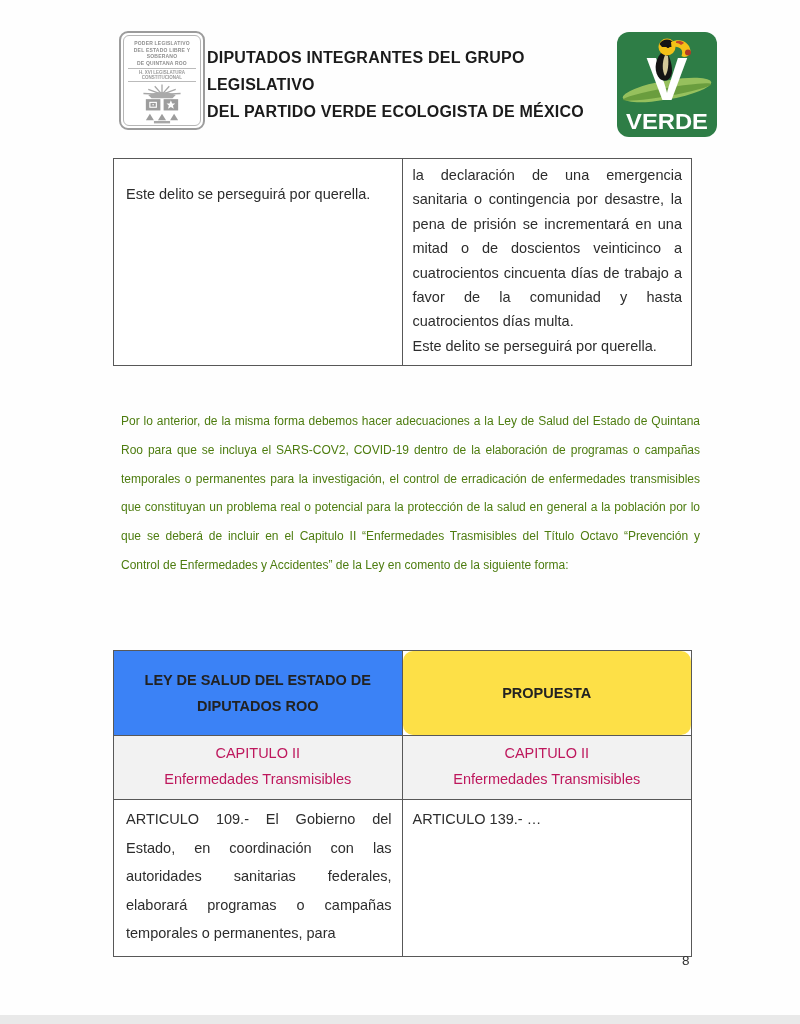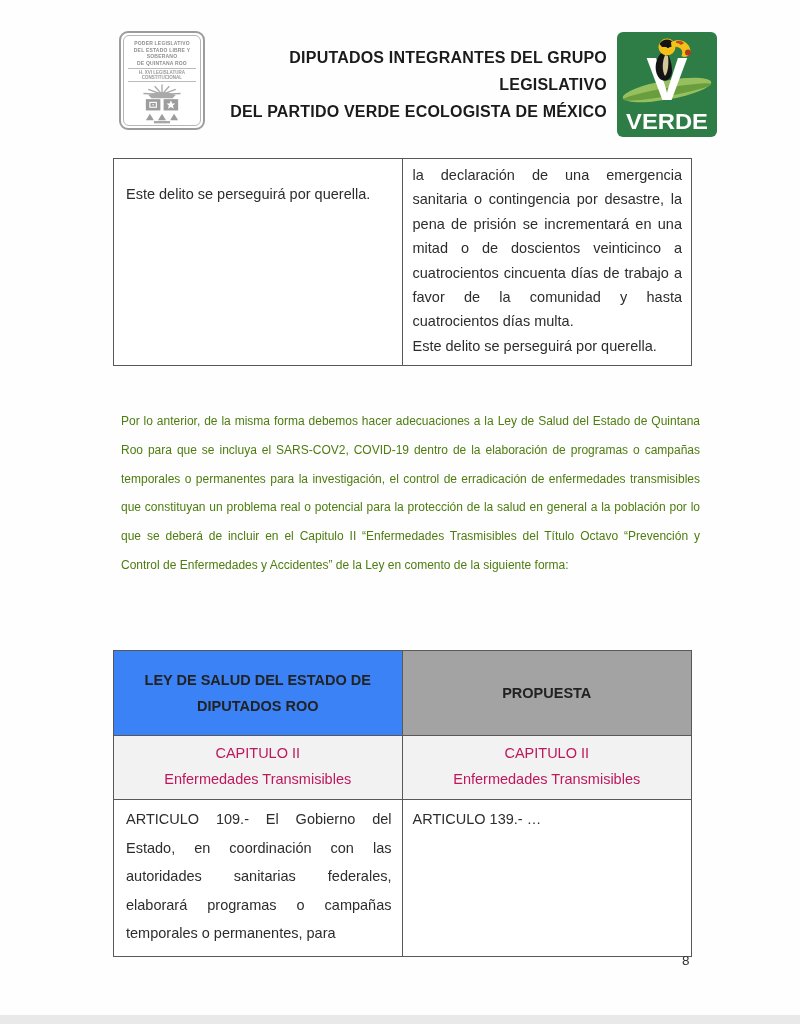--- a/index.html
+++ b/index.html
@@ -22,27 +22,27 @@
     margin-top:4px; text-align:center; font-size:5px; font-weight:bold;
     color:#8f8f8f; line-height:6.5px; letter-spacing:.2px;
   }
   .crest-strip {
     margin-top:2px; width:90%; border-top:1px solid #bbb; border-bottom:1px solid #bbb;
     font-size:4.5px; font-weight:bold; color:#9a9a9a; text-align:center; padding:1px 0;
   }
   .crest-art { margin-top:1px; width:74px; height:50px; }
 
   .doc-title {
-    position:absolute; left:207px; top:44px; width:400px; text-align:right;
+    position:absolute; left:207px; top:44px; width:400px; text-align:left;
     font-weight:bold; font-size:16px; line-height:27px; color:#1b1b1b; letter-spacing:.2px;
   }
 
   .verde-logo {
     position:absolute; left:617px; top:32px; width:100px; height:105px;
-    background:#2e7d46; border-radius:6px; overflow:hidden;
+    background:#2e7d46; border-radius:12px; overflow:hidden;
   }
   .verde-logo .swoosh { position:absolute; left:0; top:0; width:100%; height:100%; }
   .v-initial {
     position:absolute; top:16px; left:0; width:100%; text-align:center;
     font-size:62px; line-height:1; font-weight:bold; color:#ffffff;
   }
   .toucan { position:absolute; left:28px; top:3px; width:48px; height:50px; }
   .wordmark {
     position:absolute; bottom:2px; left:0; width:100%; text-align:center;
     font-size:22px; font-weight:bold; color:#ffffff; transform:scaleX(1.08);
@@ -73,21 +73,21 @@
   }
   .tbl2 .row { display:flex; }
   .tbl2 .c { width:50%; box-sizing:border-box; }
   .tbl2 .c.cleft { border-right:1.5px solid #585858; }
   .tbl2 .row.hdr .c {
     height:84px; display:flex; flex-direction:column; justify-content:center;
     align-items:center; text-align:center; font-weight:bold; font-size:14.5px;
     line-height:26px; color:#222222;
   }
   .tbl2 .row.hdr .c.cleft  { background:#3b82f6; }
-  .tbl2 .row.hdr .c.cright { background:#a3a3a3; }
+  .tbl2 .row.hdr .c.cright { background:#fde047;border-radius:10px; }
   .tbl2 .row.cap { border-top:1.5px solid #585858; background:#f2f2f2; }
   .tbl2 .row.cap .c { text-align:center; font-size:14.5px; line-height:26px; padding:4px 0 7px; color:#be185d; }
   .tbl2 .row.art { border-top:1.5px solid #585858; background:#ffffff; }
   .tbl2 .row.art .c {
     min-height:113px; padding:5px 10px 8px 12px;
     font-size:14.5px; line-height:28.6px; color:#2d2d2d;
   }
   .tbl2 .row.art .c.cright { padding-left:10px; }
 
   .pagenum { position:absolute; left:682px; top:953px; font-size:13.5px; color:#333; }

